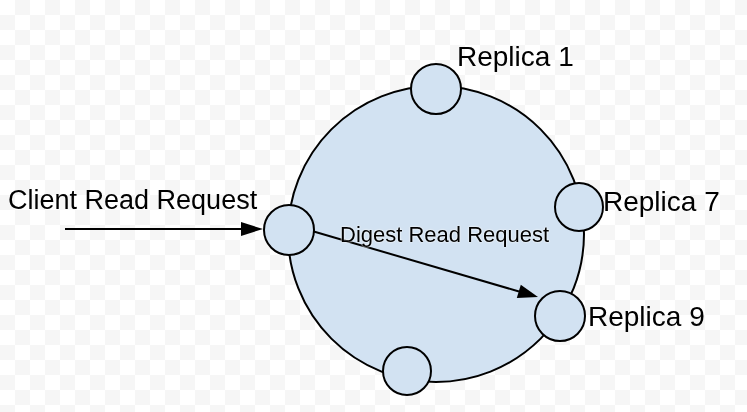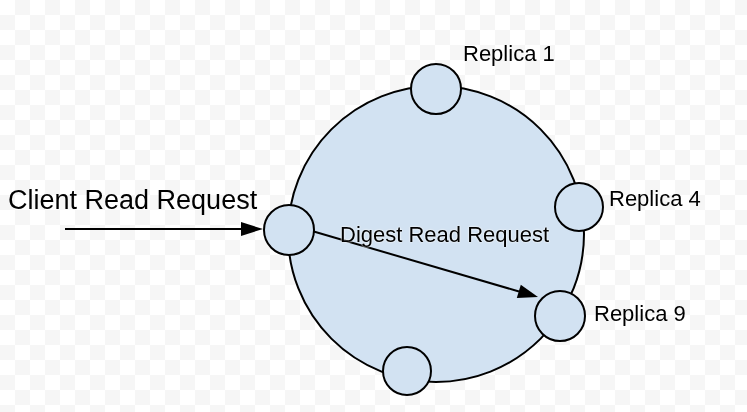--- a/index.html
+++ b/index.html
@@ -22,21 +22,21 @@
   }
   .stage svg{position:absolute;left:0;top:0;}
   .shape{stroke:var(--outline);stroke-width:2;}
   .arrow-line{stroke:var(--outline);stroke-width:2;fill:none;}
   .arrow-head{stroke:none;}
   .label{
     position:absolute;color:var(--text);line-height:1.15;white-space:nowrap;
     letter-spacing:0;
   }
   .label-lg{font-size:27px;}
-  .label-md{font-size:22px;margin-left:6px;}
+  .label-md{font-size:28px;}
   .label-sm{font-size:22px;text-shadow:0 0 2px rgba(255,255,255,.8),0 0 2px rgba(255,255,255,.8);}
 </style>
 </head>
 <body>
 
 <div class="stage">
 
   <svg width="747" height="412" viewBox="0 0 747 412">
 
     <circle class="shape" cx="436" cy="234" r="148" fill="#d2e2f2"></circle>
@@ -57,16 +57,16 @@
     <circle class="shape" cx="407" cy="371" r="24" fill="#d2e2f2"></circle>
     <circle class="shape" cx="289" cy="230" r="25" fill="#d2e2f2"></circle>
   </svg>
 
   <span class="label label-lg" style="left:8px;top:185px;">Client Read Request</span>
 
   <span class="label label-sm" style="left:340px;top:222px;">Digest Read Request</span>
 
   <span class="label label-md" style="left:457px;top:41px;">Replica 1</span>
 
-  <span class="label label-md" style="left:603px;top:186px;">Replica 4</span>
+  <span class="label label-md" style="left:603px;top:186px;">Replica 7</span>
 
   <span class="label label-md" style="left:588px;top:301px;">Replica 9</span>
 </div>
 
 </body></html>

